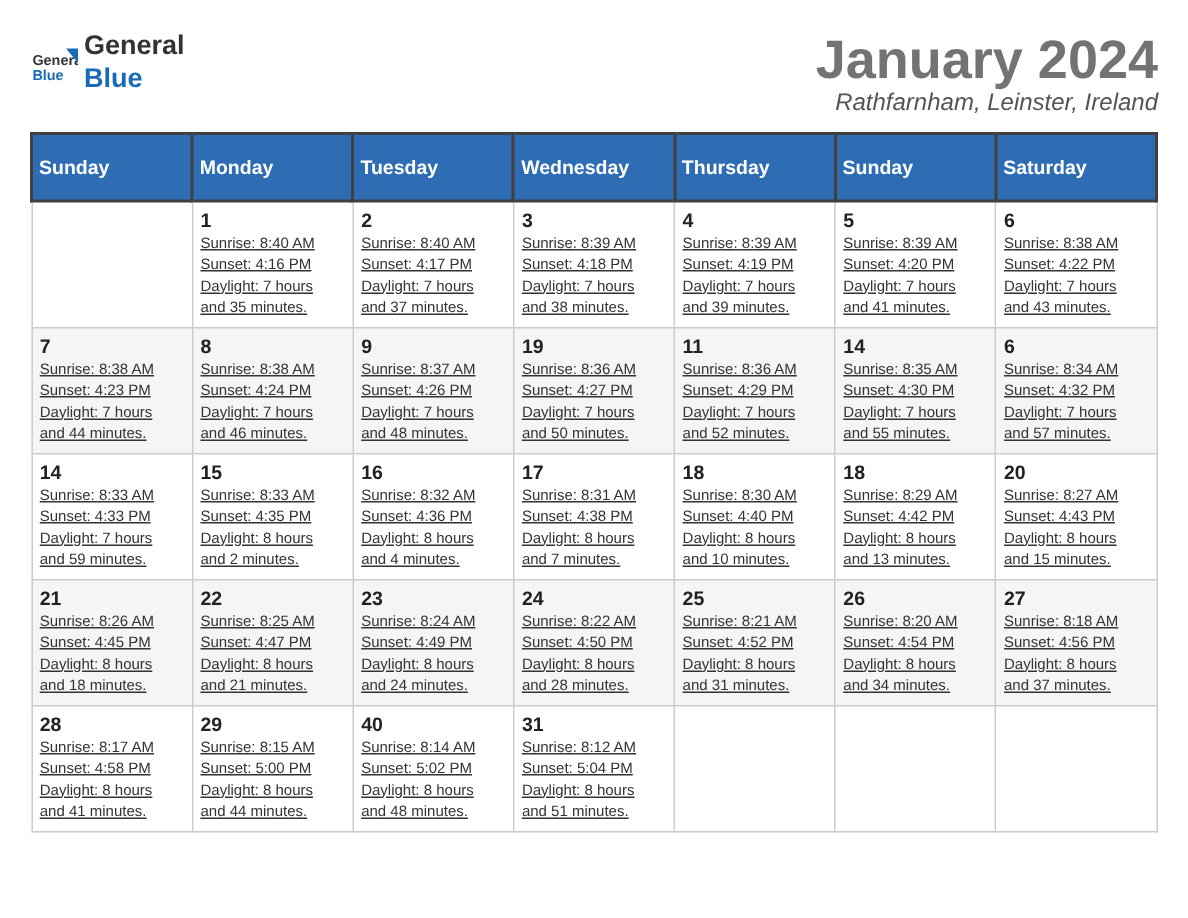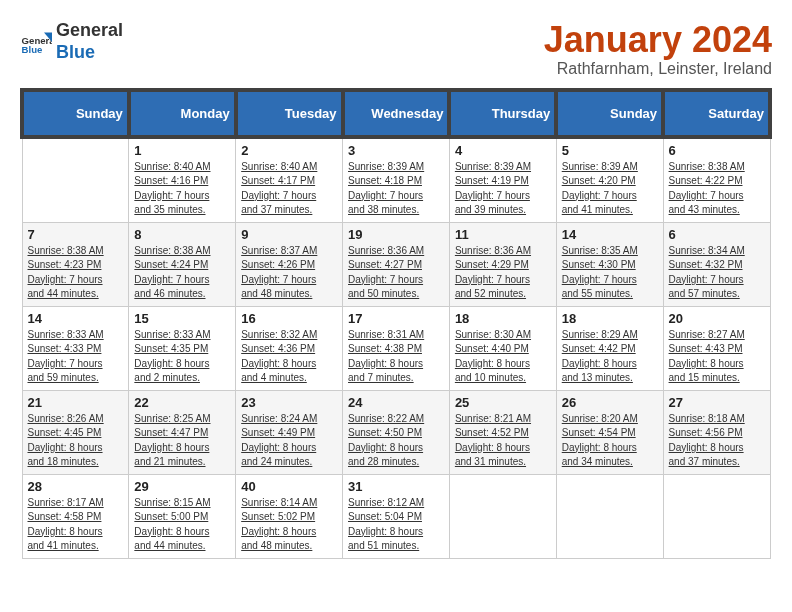--- a/index.html
+++ b/index.html
@@ -31,40 +31,41 @@
       width: 32px;
       height: 32px;
       margin-right: 4px;
     }
     .title-area {
       text-align: right;
     }
     .month-title {
       font-size: 36px;
       font-weight: bold;
-      color: #c2410c;
+      color: #737373;
       line-height: 1.1;
     }
     .location {
       font-size: 16px;
       color: #555;
+      font-style: italic;
     }
     .calendar {
       width: 100%;
       border-collapse: collapse;
       font-size: 11px;
     }
     .calendar th {
       background-color: #2e6db4;
       color: #fff;
       padding: 14px 4px;
-      text-align: right;
+      text-align: left;
       font-size: 13px;
       font-weight: bold;
-      border: 4px solid #404040;
+      border: 2px solid #404040;
     }
     .calendar td {
       border: 1px solid #ccc;
       vertical-align: top;
       padding: 4px 5px;
       width: 14.28%;
       min-height: 80px;
     }
     .day-number {
       font-size: 13px;

